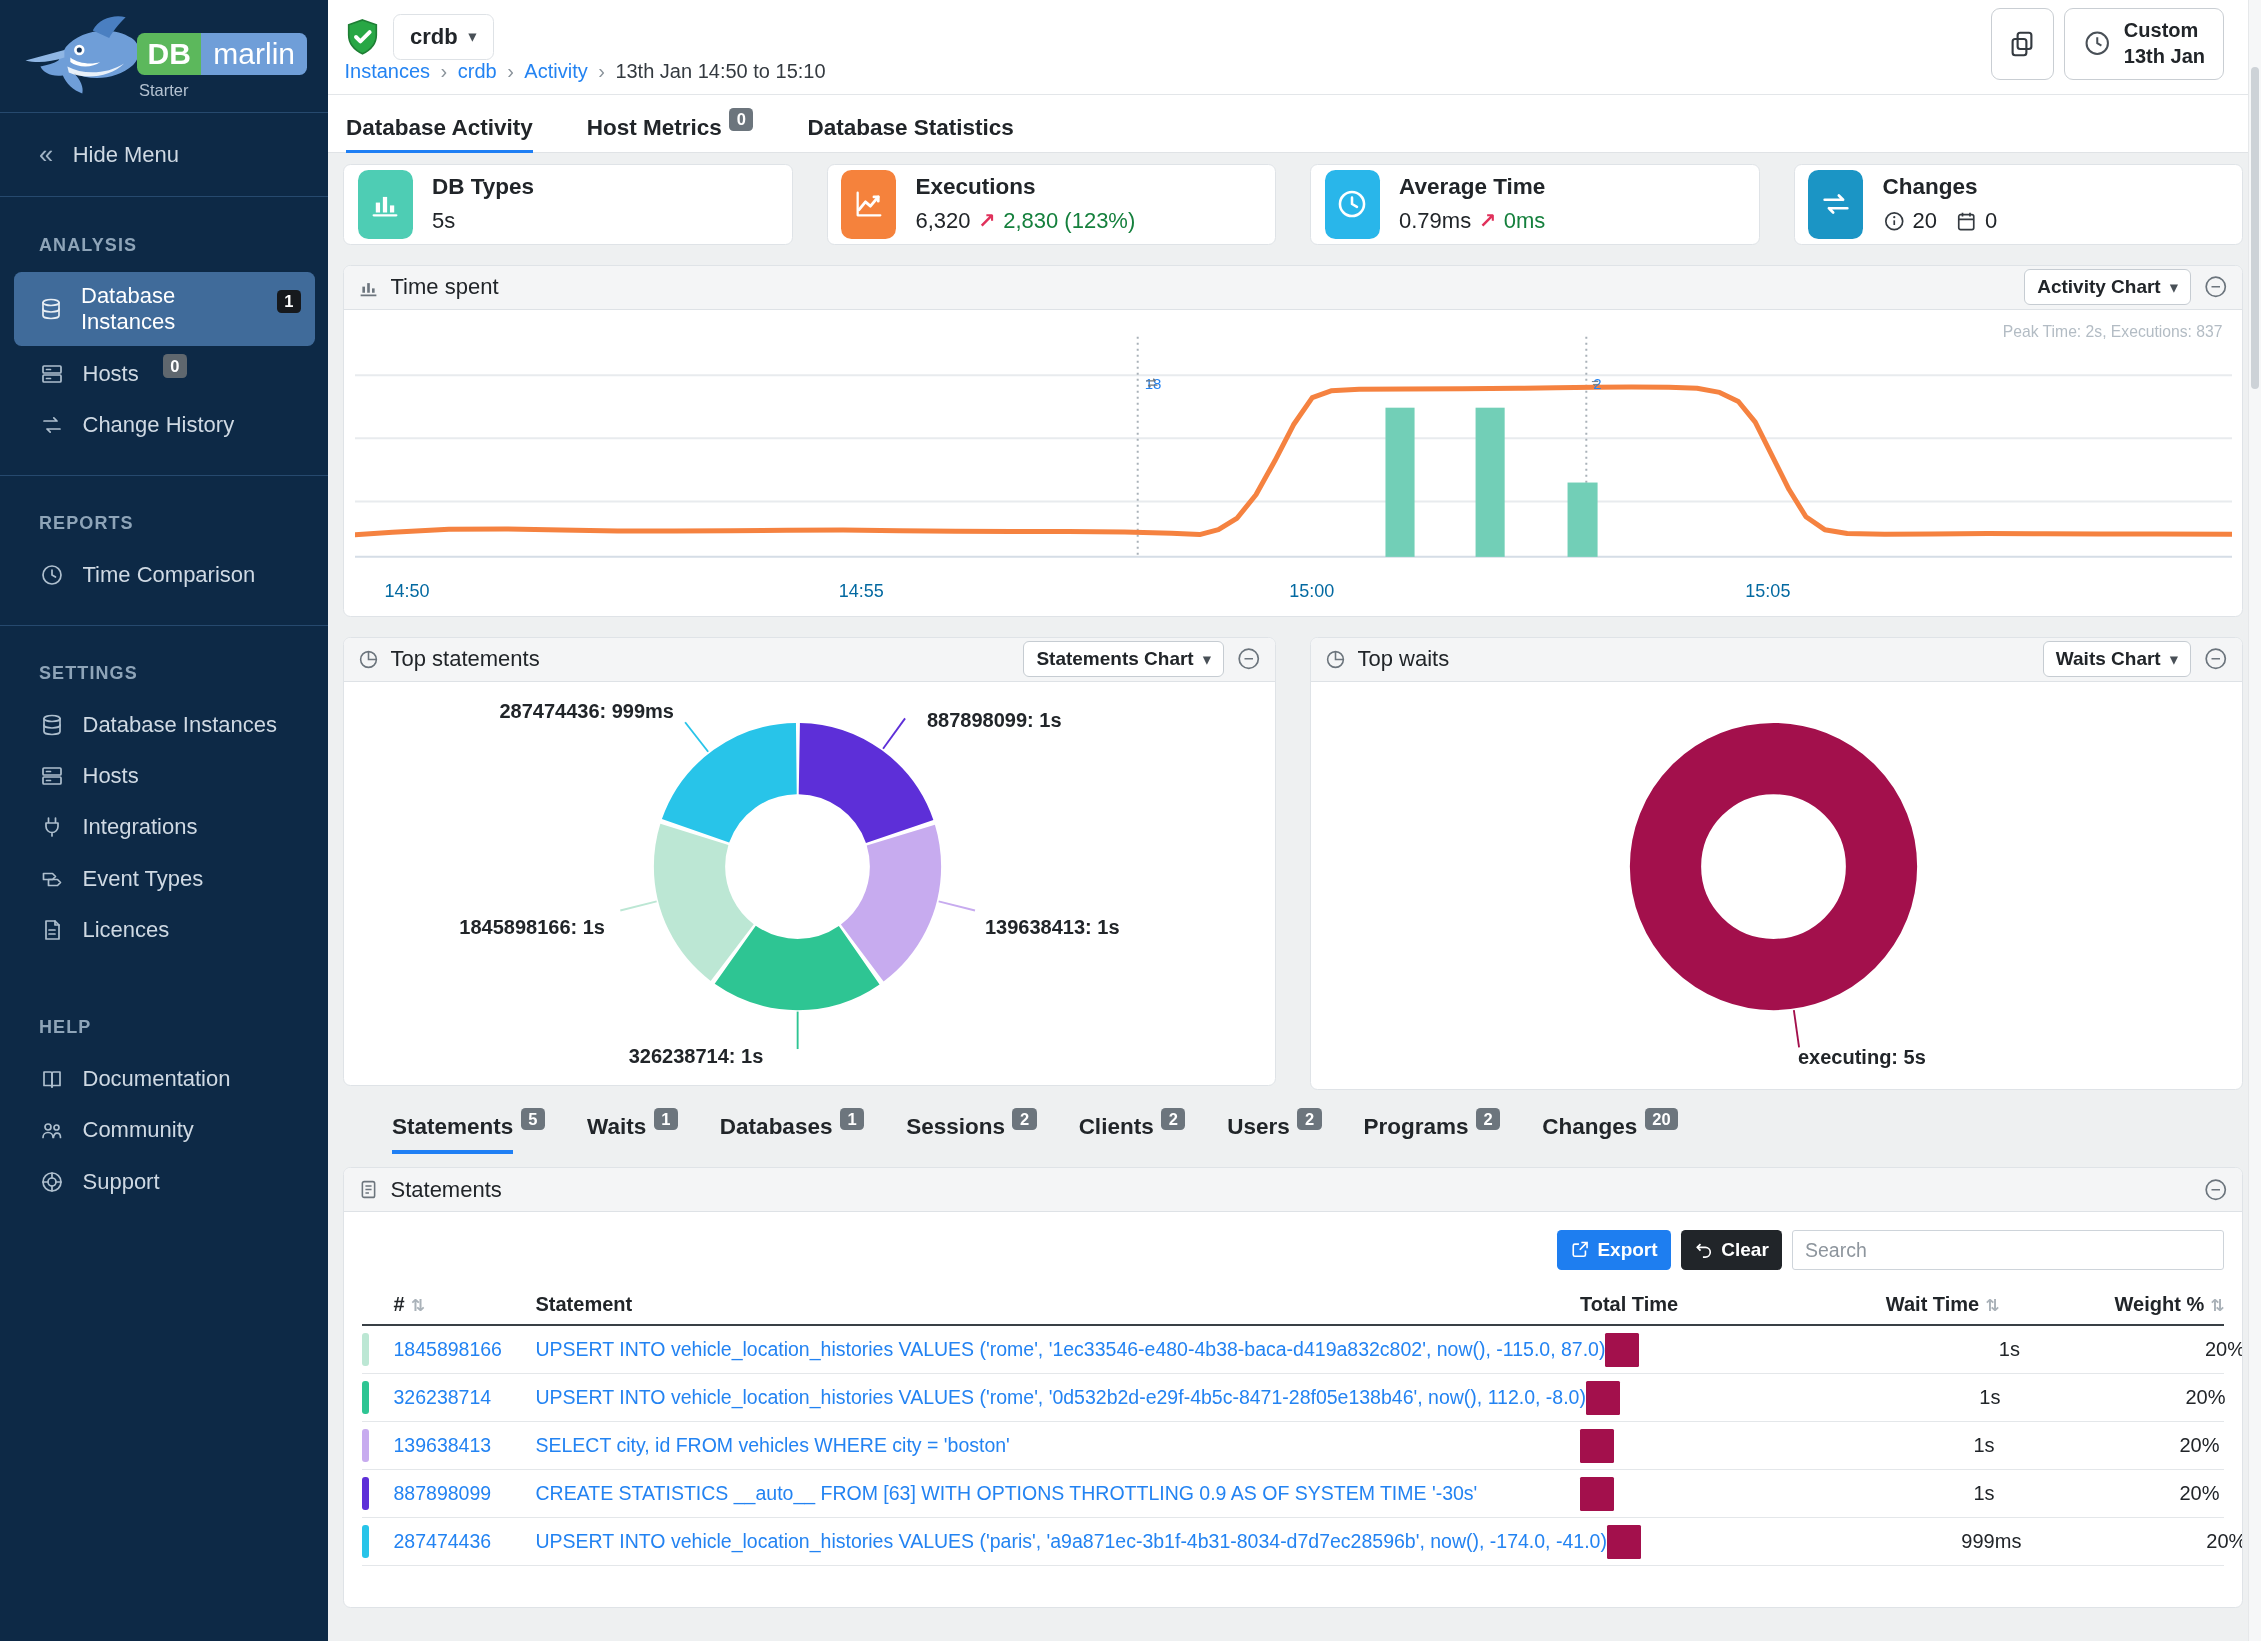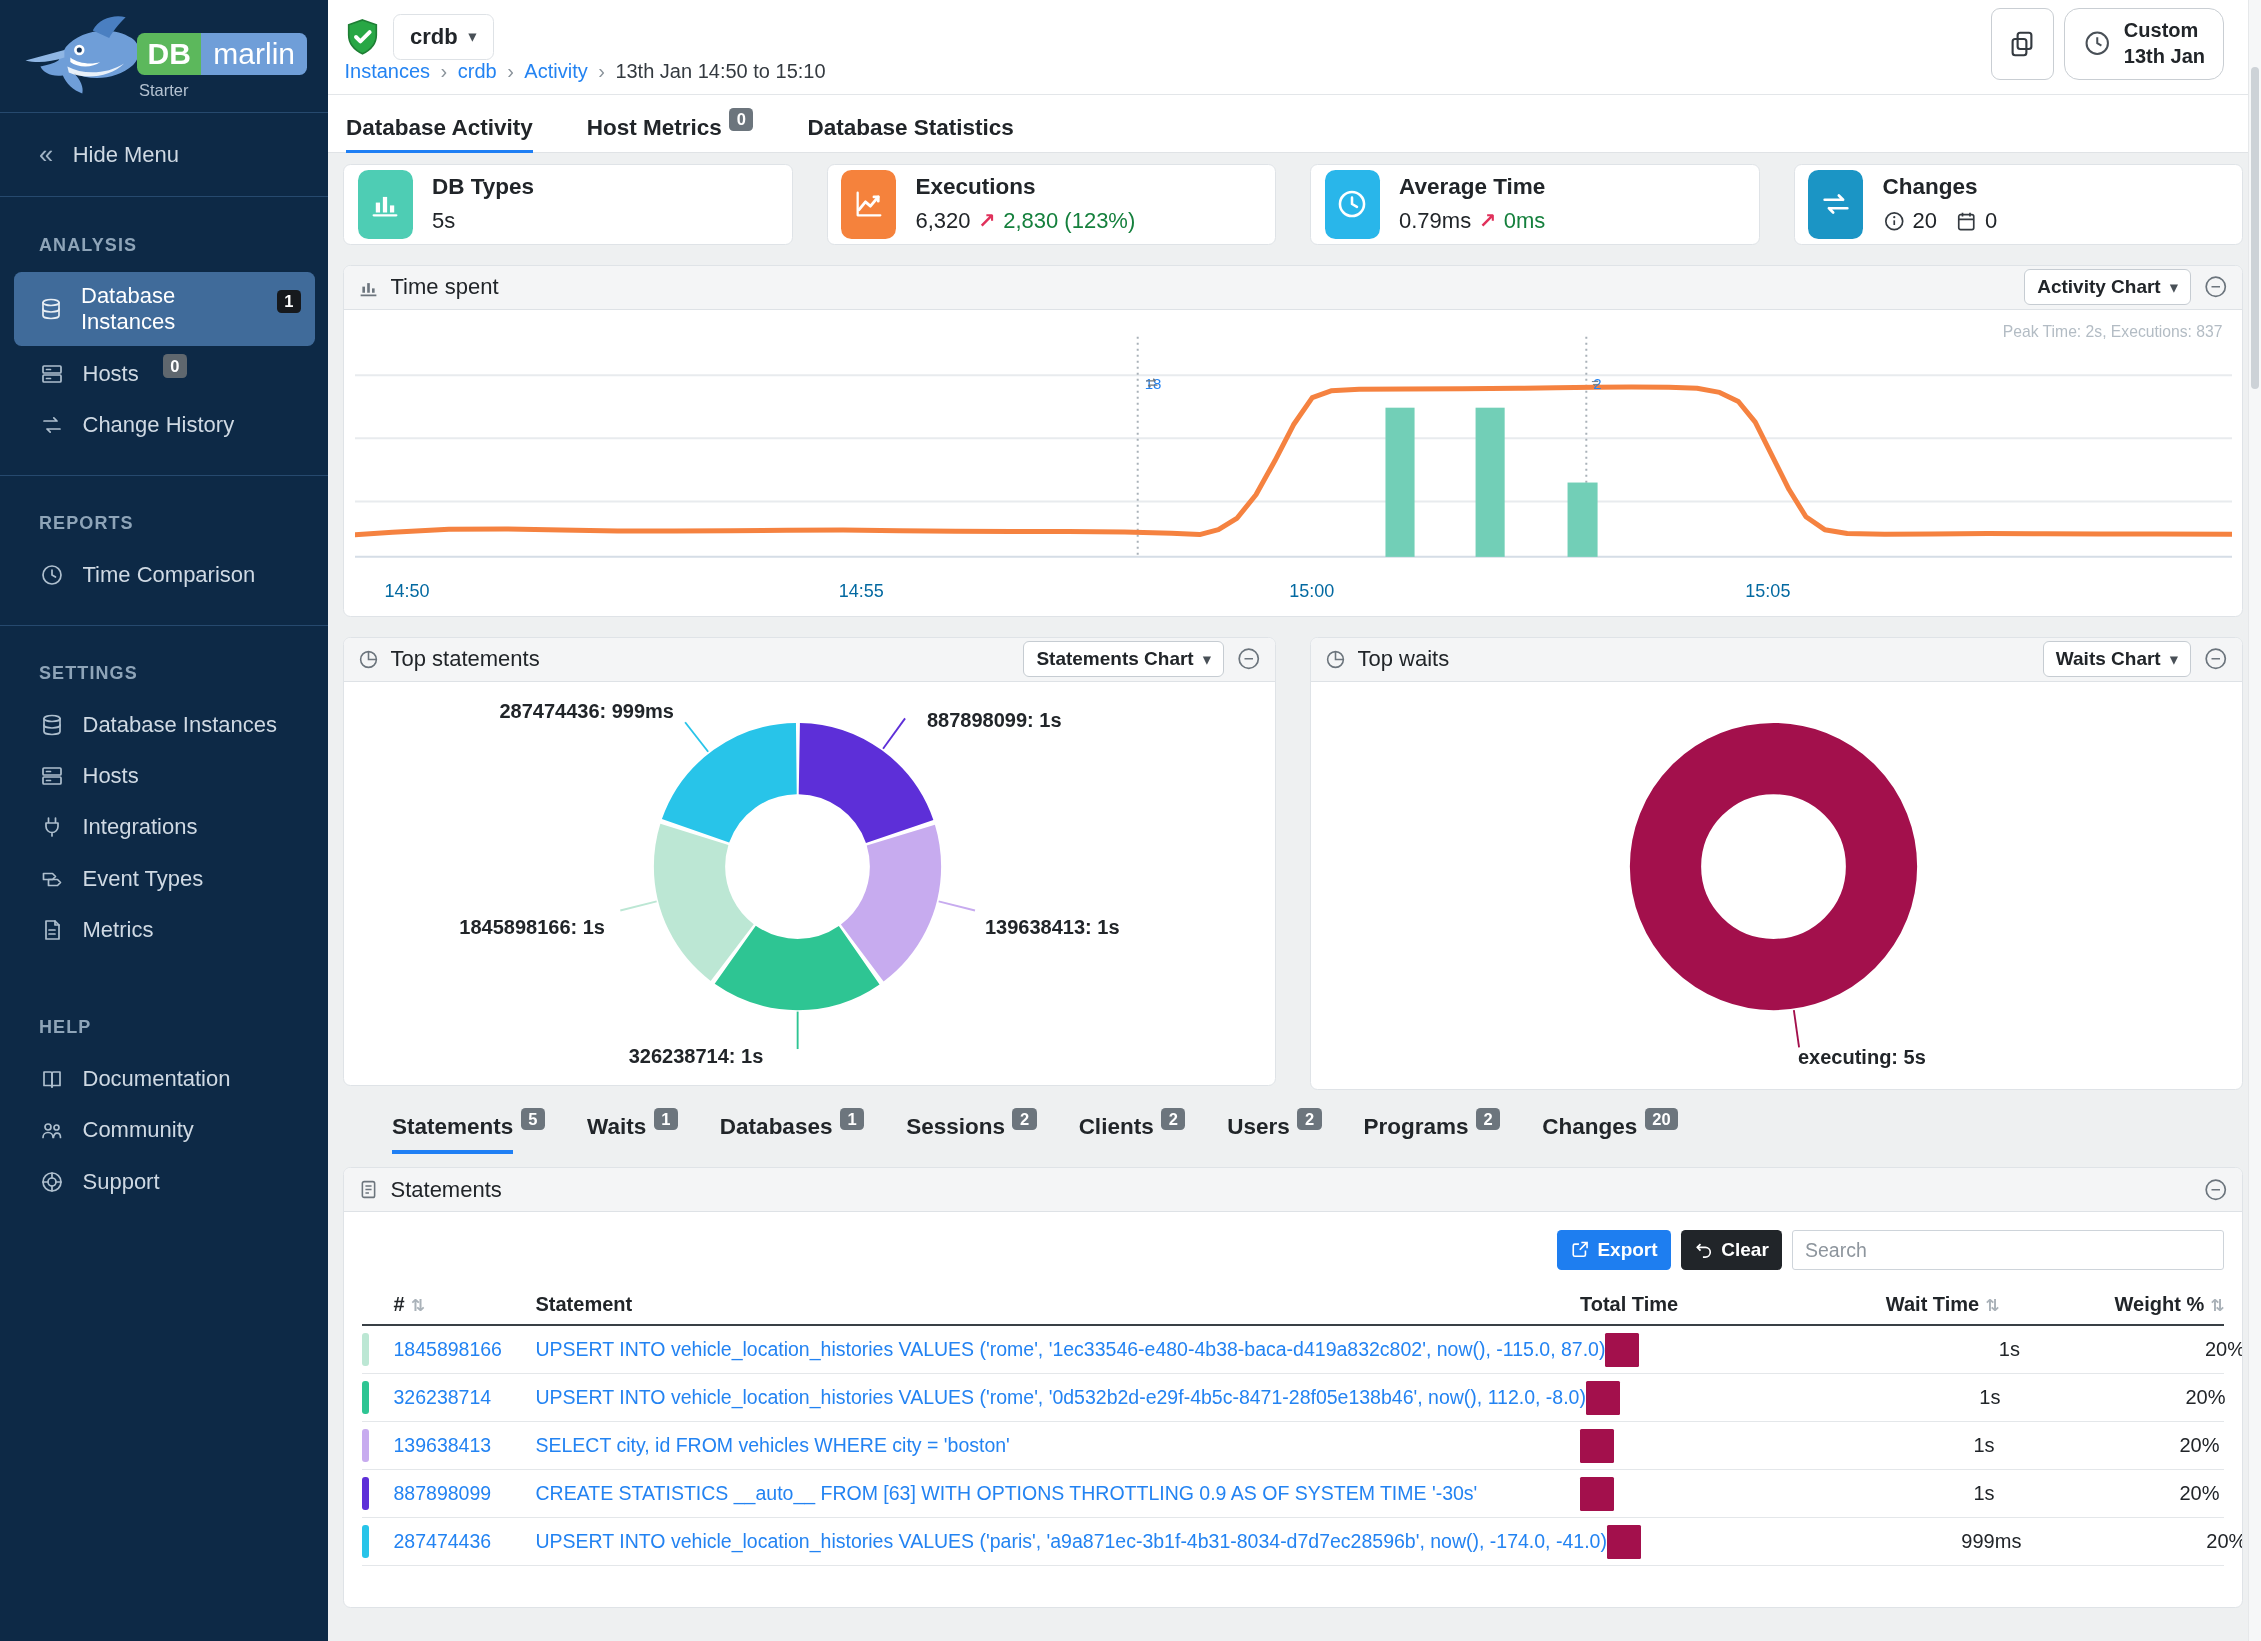--- a/index.html
+++ b/index.html
@@ -32,21 +32,21 @@
   .topbar-row1{position:relative;height:94px;border-bottom:0.7px solid #e3e6e9;}
   .inst-wrap{position:absolute;left:15px;top:13.5px;display:flex;align-items:center;gap:10.5px;}
   .inst-btn{display:flex;align-items:center;gap:10.5px;border:0.7px solid #dee2e6;border-radius:7.5px;padding:9px 16.5px;font-size:22px;font-weight:bold;color:#212529;background:#fff;cursor:pointer;}
   .caret{font-size:16.5px;color:#495057;}
   .breadcrumbs{position:absolute;left:16.5px;top:60px;font-size:20px;display:flex;gap:10.5px;white-space:nowrap;}
   .crumb{color:#2383f2;cursor:pointer;}
   .crumb.last{color:#343a40;cursor:default;}
   .crumb-sep{color:#8a939b;}
   .top-actions{position:absolute;right:37px;top:7.5px;display:flex;gap:10.5px;}
   .icon-btn{width:61px;height:70px;border:0.7px solid #c9ced3;border-radius:9px;background:#fff;display:flex;align-items:center;justify-content:center;cursor:pointer;color:#343a40;}
-  .custom-btn{height:70px;border:0.7px solid #c9ced3;border-radius:15px;background:#fff;display:flex;align-items:center;gap:12px;padding:0 18px;cursor:pointer;color:#212529;}
+  .custom-btn{height:70px;border:0.7px solid #c9ced3;border-radius:9px;background:#fff;display:flex;align-items:center;gap:12px;padding:0 18px;cursor:pointer;color:#212529;}
   .custom-txt{font-size:20px;font-weight:bold;line-height:25.5px;text-align:left;}
   .tabsbar{display:flex;gap:54px;padding:19.5px 0 0 18px;height:58px;box-sizing:border-box;border-bottom:0.7px solid #e0e3e6;}
   .ttab{font-size:22.5px;font-weight:bold;color:#212529;cursor:pointer;padding-bottom:12px;}
   .ttab .t-label{padding-bottom:10.5px;}
   .ttab.active .t-label{border-bottom:4.5px solid #1f7ff4;}
   .t-badge{font-size:16.5px;font-weight:bold;color:#fff;background:#6c757d;border-radius:4.5px;padding:2.2px 7.5px;margin-left:7.5px;position:relative;top:-9px;}
   .content{flex:1;background:#eef0f1;padding:10.5px 18px 0 15px;overflow:hidden;}
   
   .cards{display:flex;gap:34px;margin-bottom:20px;}
   .card{flex:1;background:#fff;border:0.7px solid #dfe3e7;border-radius:7.5px;height:79px;display:flex;align-items:center;padding:0 7.5px;gap:19.5px;}
@@ -215,21 +215,21 @@
             </span>
             <span>Event Types</span>
           </div>
           <div class="sb-item">
             <span class="sb-ico">
               <svg width="24" height="24" viewBox="0 0 24 24" fill="none" stroke="currentColor" stroke-width="1.7" stroke-linecap="round" stroke-linejoin="round">
                 <path d="M6 3h9l4 4v14H6z"></path>
                 <path d="M15 3v4h4M9 12h6M9 16h6"></path>
               </svg>
             </span>
-            <span>Metrics</span>
+            <span>Licences</span>
           </div>
         </div>
         <div class="sb-section">
           <div class="sb-title">HELP</div>
           <div class="sb-item">
             <span class="sb-ico">
               <svg width="24" height="24" viewBox="0 0 24 24" fill="none" stroke="currentColor" stroke-width="1.7" stroke-linecap="round" stroke-linejoin="round">
                 <path d="M4 5h6.5a1.5 1.5 0 0 1 1.5 1.5V20a1.5 1.5 0 0 0-1.5-1.5H4z"></path>
                 <path d="M20 5h-6.5A1.5 1.5 0 0 0 12 6.5V20a1.5 1.5 0 0 1 1.5-1.5H20z"></path>
               </svg>

